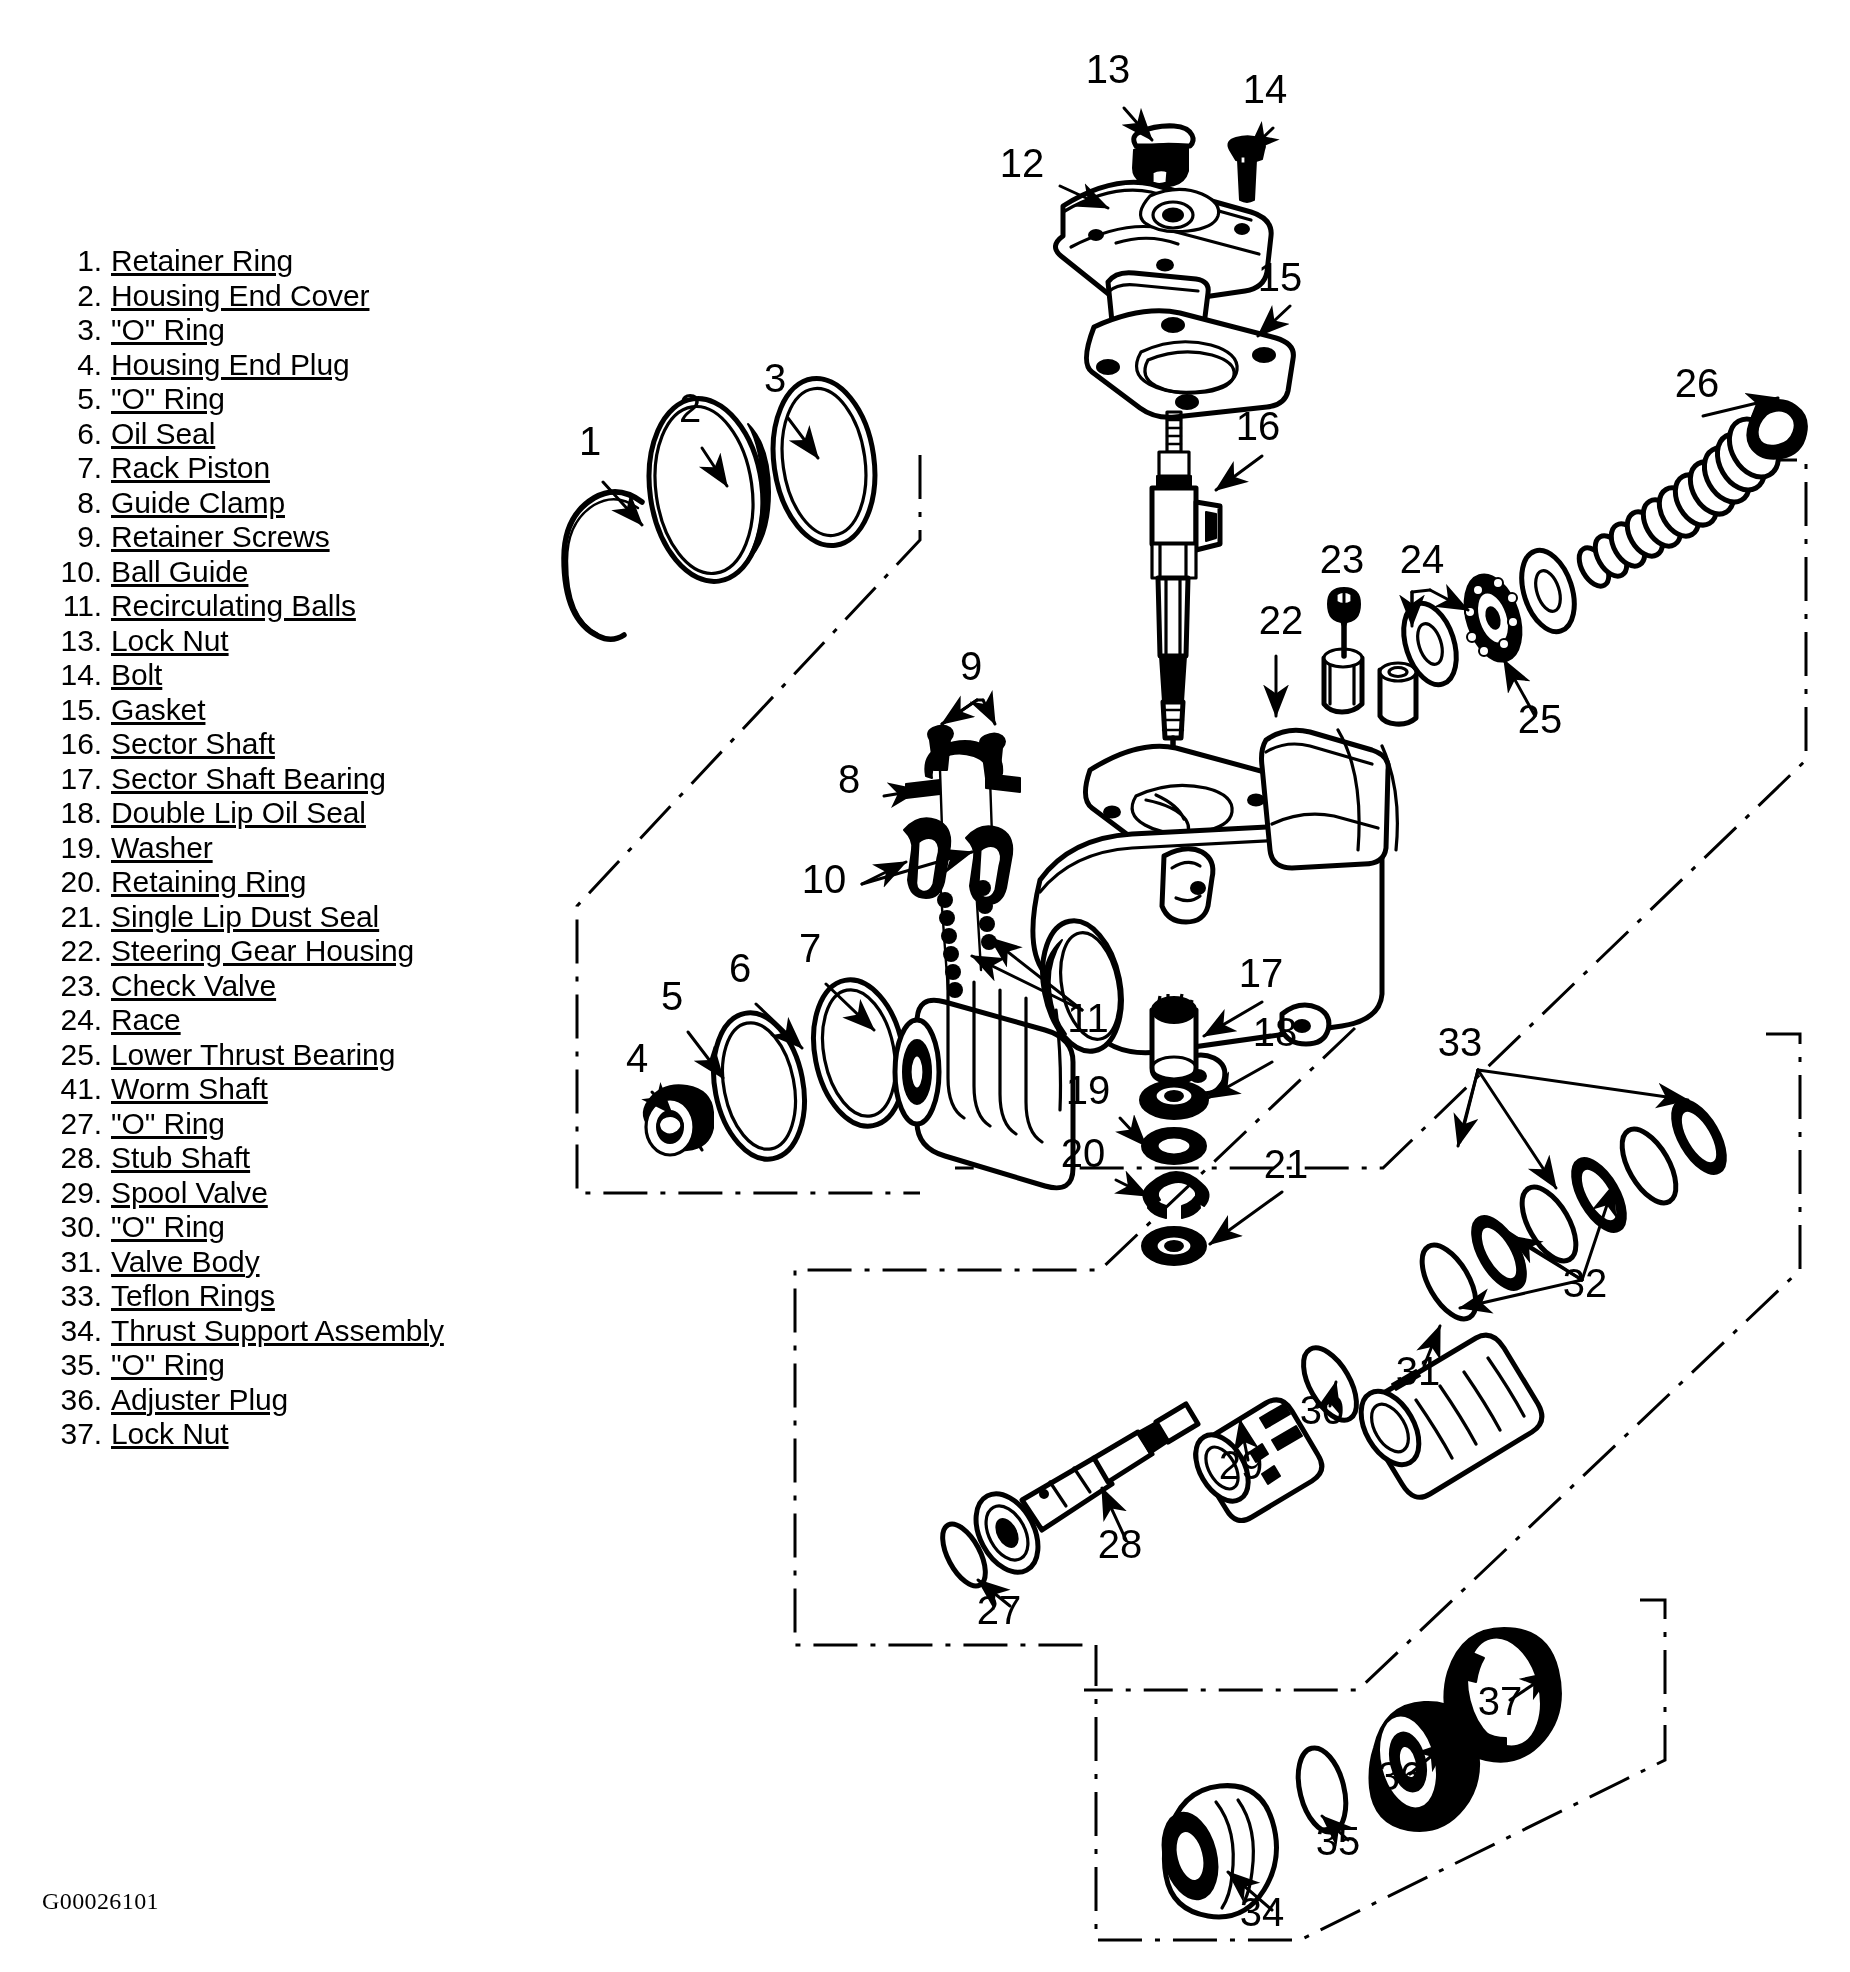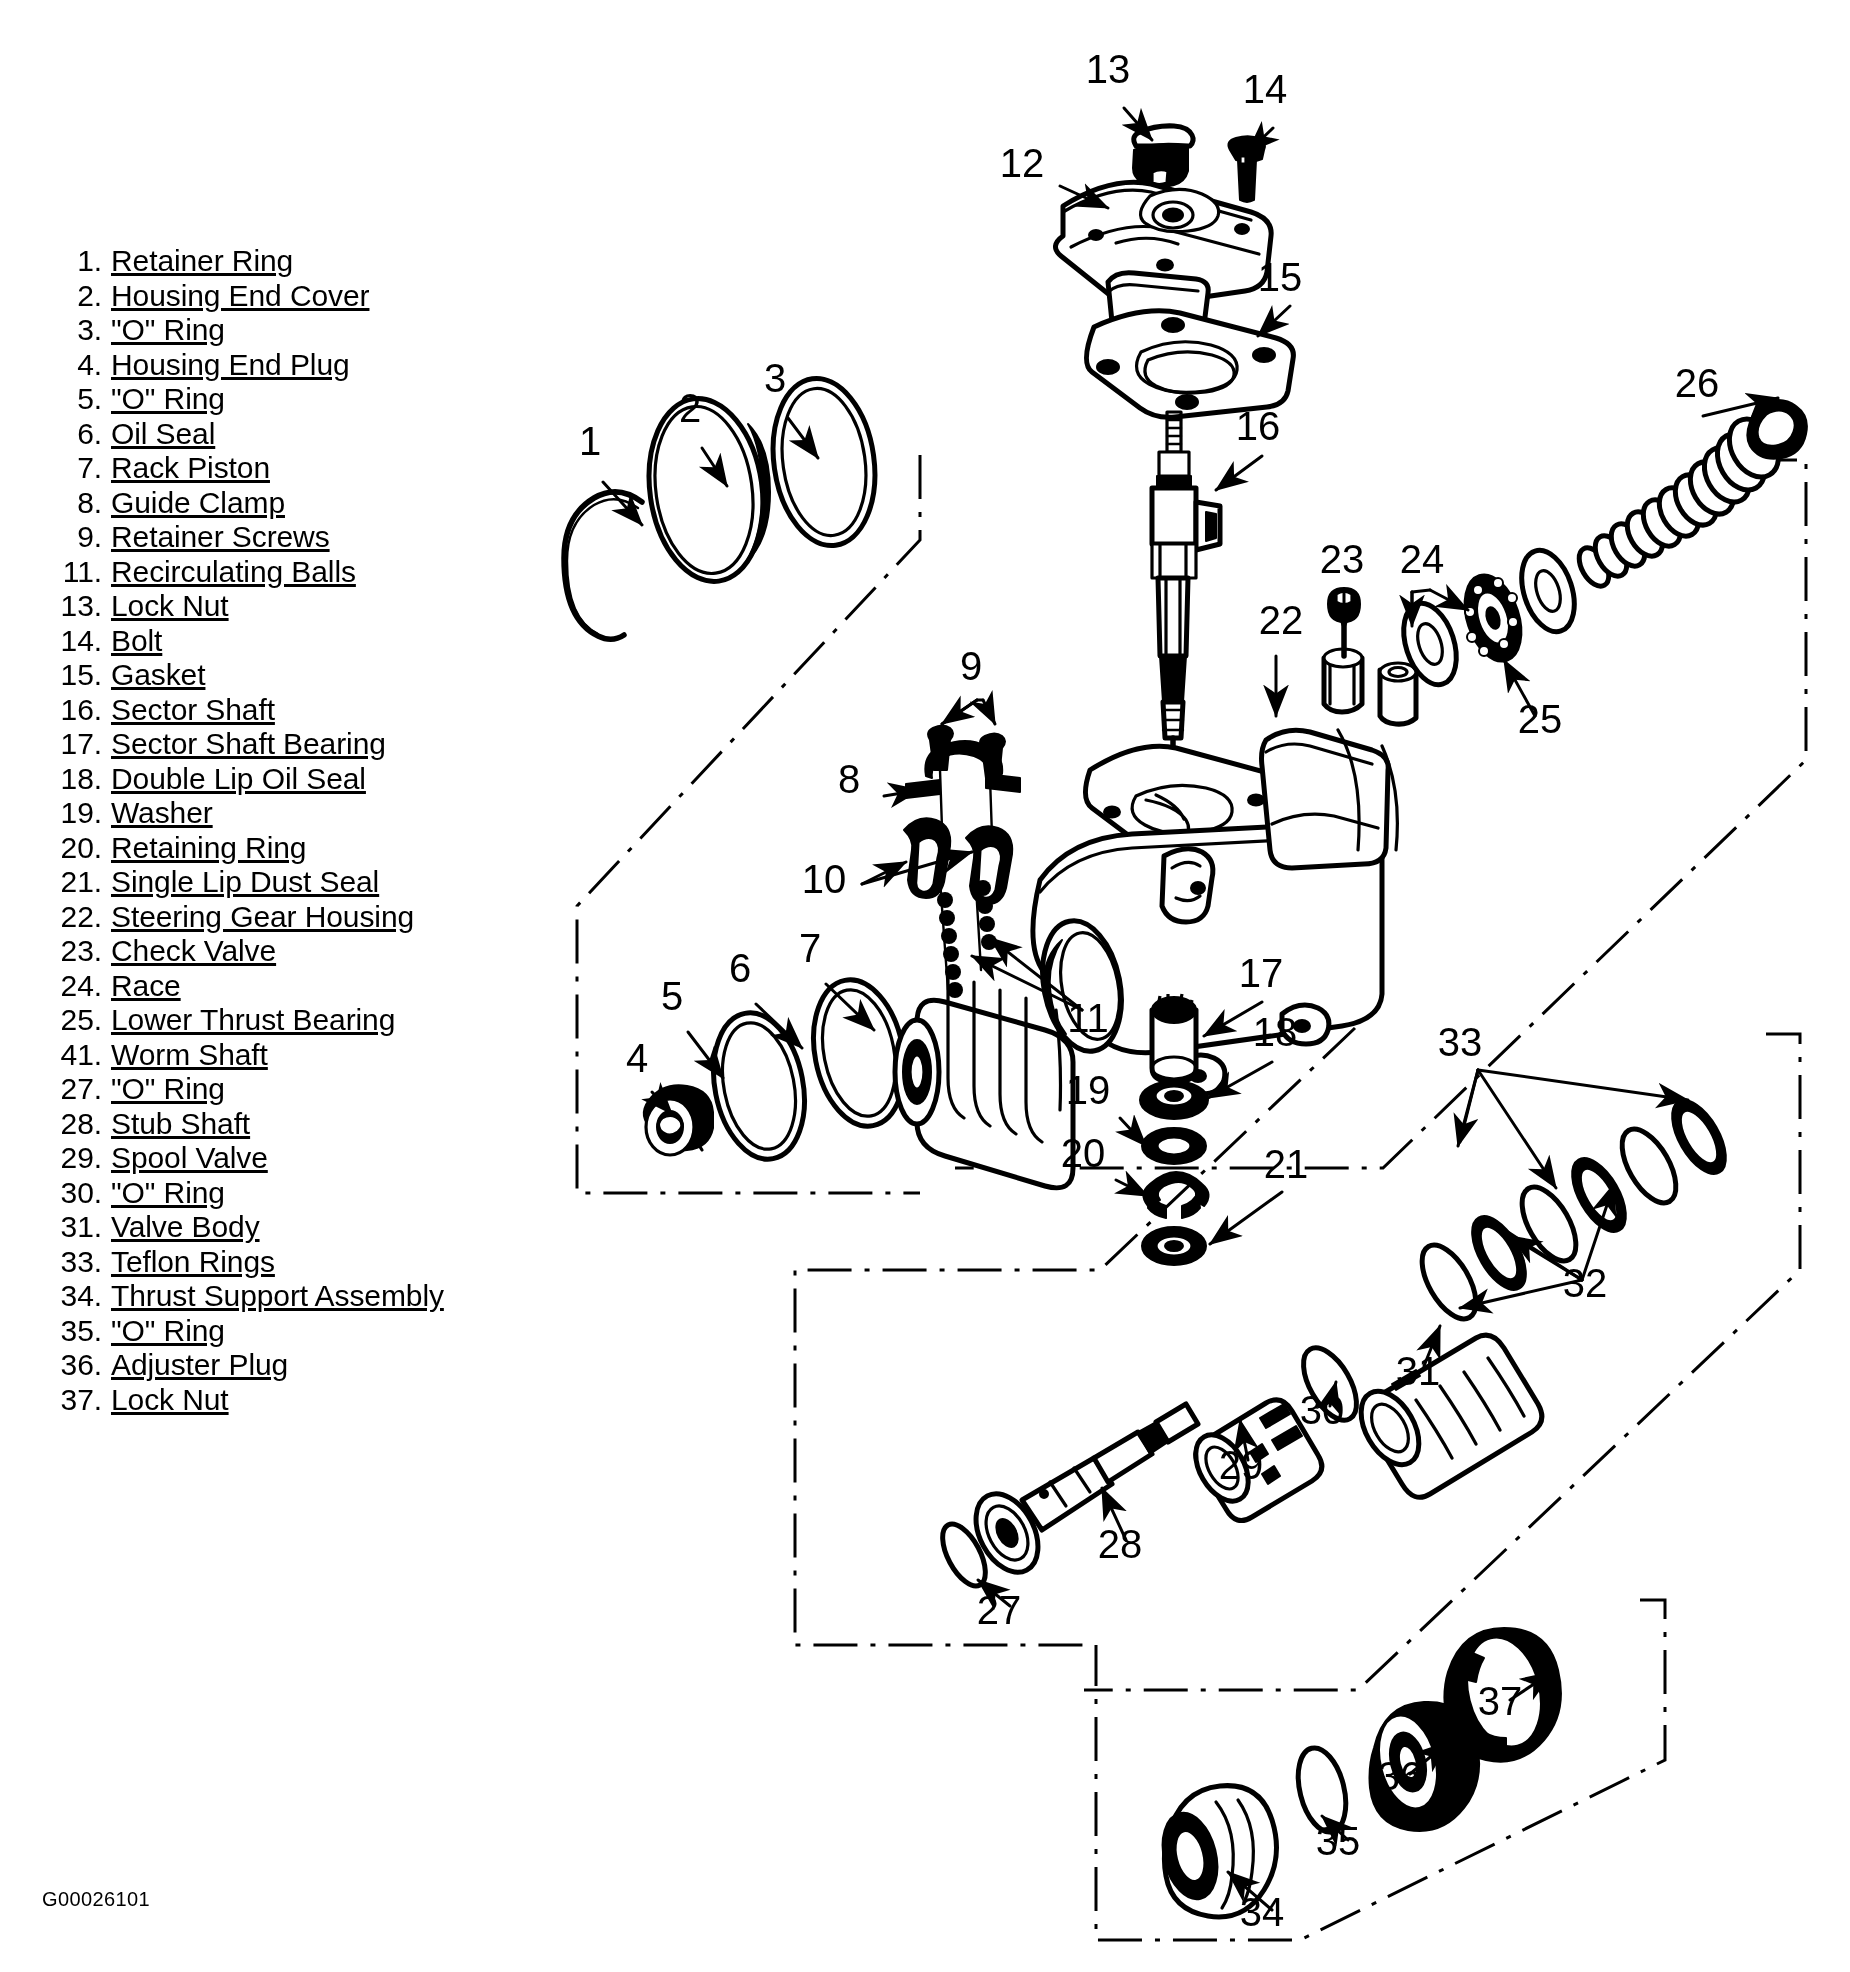--- a/index.html
+++ b/index.html
@@ -7,21 +7,21 @@
   body{width:1850px;height:1972px;position:relative;overflow:hidden;
        font-family:"Liberation Sans","DejaVu Sans",sans-serif;color:#000;}
 
   #legend{position:absolute;left:44px;top:244px;width:430px;}
   #legend ul{list-style:none;margin:0;padding:0;}
   #legend li{display:flex;font-size:30px;line-height:34.5px;
              letter-spacing:-0.1px;white-space:nowrap;}
   #legend .num{width:58px;text-align:right;padding-right:9px;flex:0 0 auto;}
   #legend .lbl{flex:1 1 auto;text-decoration:underline;}
 
-  #figid{position:absolute;left:42px;top:1888px;font-size:20px;letter-spacing:0.4px;}
+  #figid{position:absolute;left:42px;top:1888px;font-size:24px;letter-spacing:0.4px;font-family:Liberation Serif, serif;}
 
   #art{position:absolute;left:0;top:0;width:1850px;height:1972px;}
 </style>
 </head>
 <body>
 
 <div id="legend">
   <ul>
       <li>
         <span class="num">1.</span>
@@ -51,20 +51,24 @@
         <span class="num">7.</span>
         <span class="lbl">Rack Piston</span>
       </li>
       <li>
         <span class="num">8.</span>
         <span class="lbl">Guide Clamp</span>
       </li>
       <li>
         <span class="num">9.</span>
         <span class="lbl">Retainer Screws</span>
+      </li>
+      <li>
+        <span class="num">10.</span>
+        <span class="lbl">Ball Guide</span>
       </li>
       <li>
         <span class="num">11.</span>
         <span class="lbl">Recirculating Balls</span>
       </li>
       <li>
         <span class="num">13.</span>
         <span class="lbl">Lock Nut</span>
       </li>
       <li>

